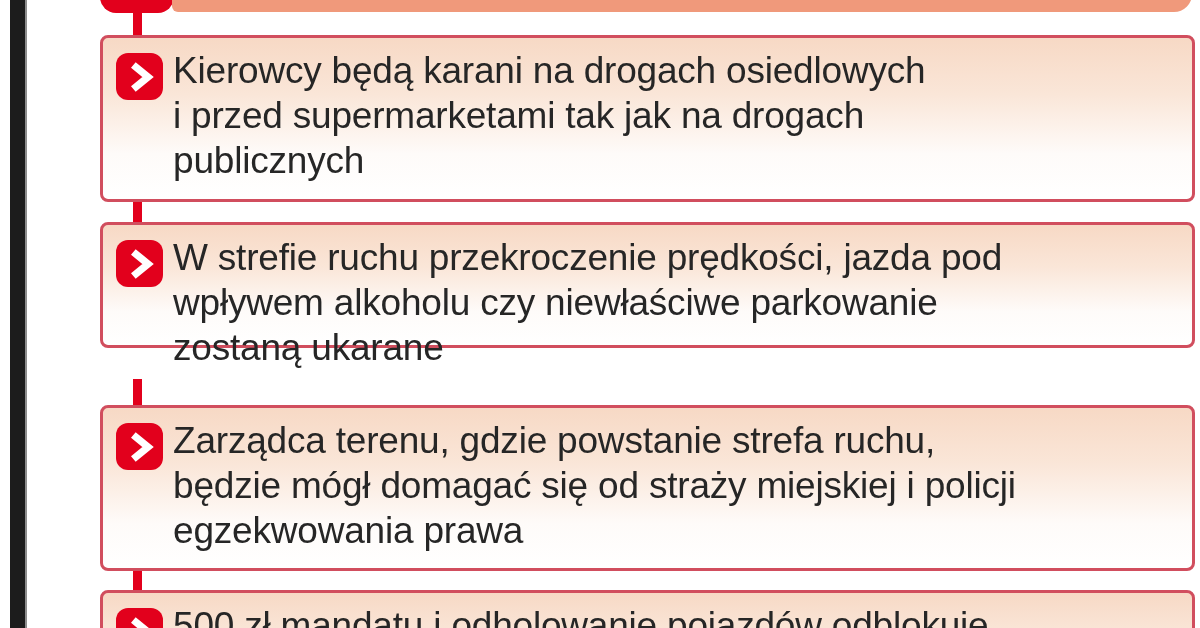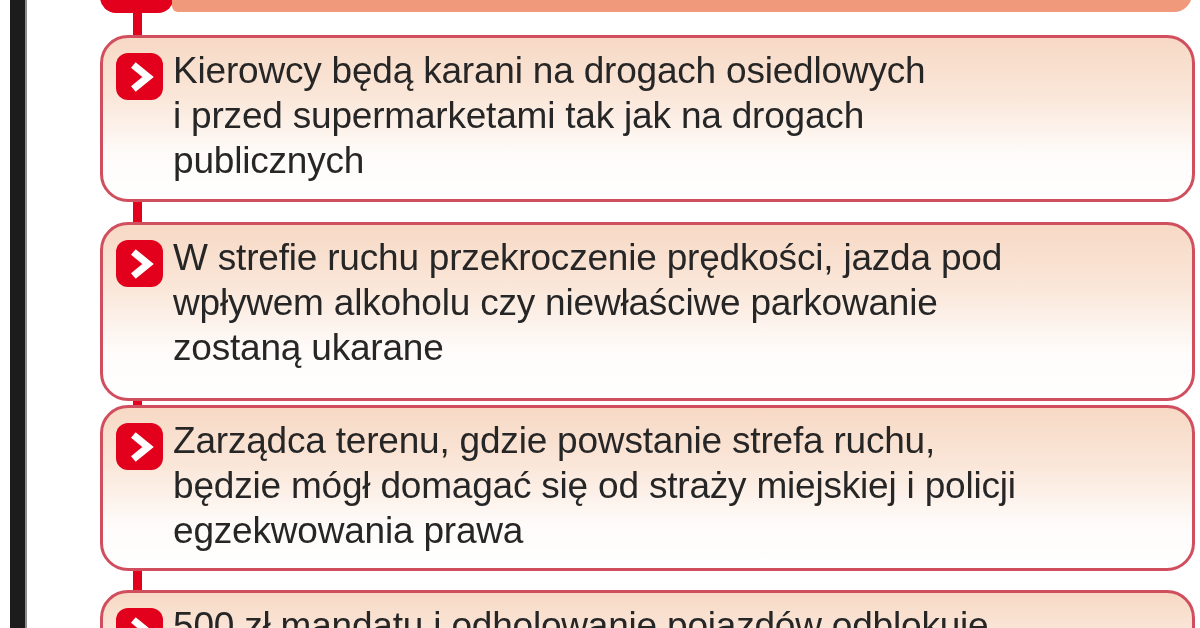--- a/index.html
+++ b/index.html
@@ -26,25 +26,25 @@
   .stem {
     width:9px; background:#e2001c; left:133px; z-index:1;
   }
   .stem-top   { top:8px;   height:32px; }
   .stem-1     { top:196px; height:30px; }
   .stem-2     { top:379px; height:30px; }
   .stem-3     { top:567px; height:28px; }
 
   .item-box {
     left:100px; width:1095px; box-sizing:border-box; z-index:2;
-    border:3px solid #d14e5e; border-radius:28px;
+    border:3px solid #d14e5e; border-radius:8px;
     background:linear-gradient(180deg, #f7d9c5 0%, #fae6d8 35%, #fefbf9 72%, #ffffff 100%);
   }
   .item-0 { top:35px;  height:167px; }
-  .item-1 { top:222px; height:179px; }
+  .item-1 { top:222px; height:126px; }
   .item-2 { top:405px; height:166px;text-decoration:underline; }
   .item-3 { top:590px; height:120px; }
 
   .bullet-icon {
     position:absolute; left:13px; top:15px; width:47px; height:47px;
     background:#e2001c; border-radius:12px;
     display:flex; align-items:center; justify-content:center;
   }
   .bullet-icon svg { display:block; }
 

